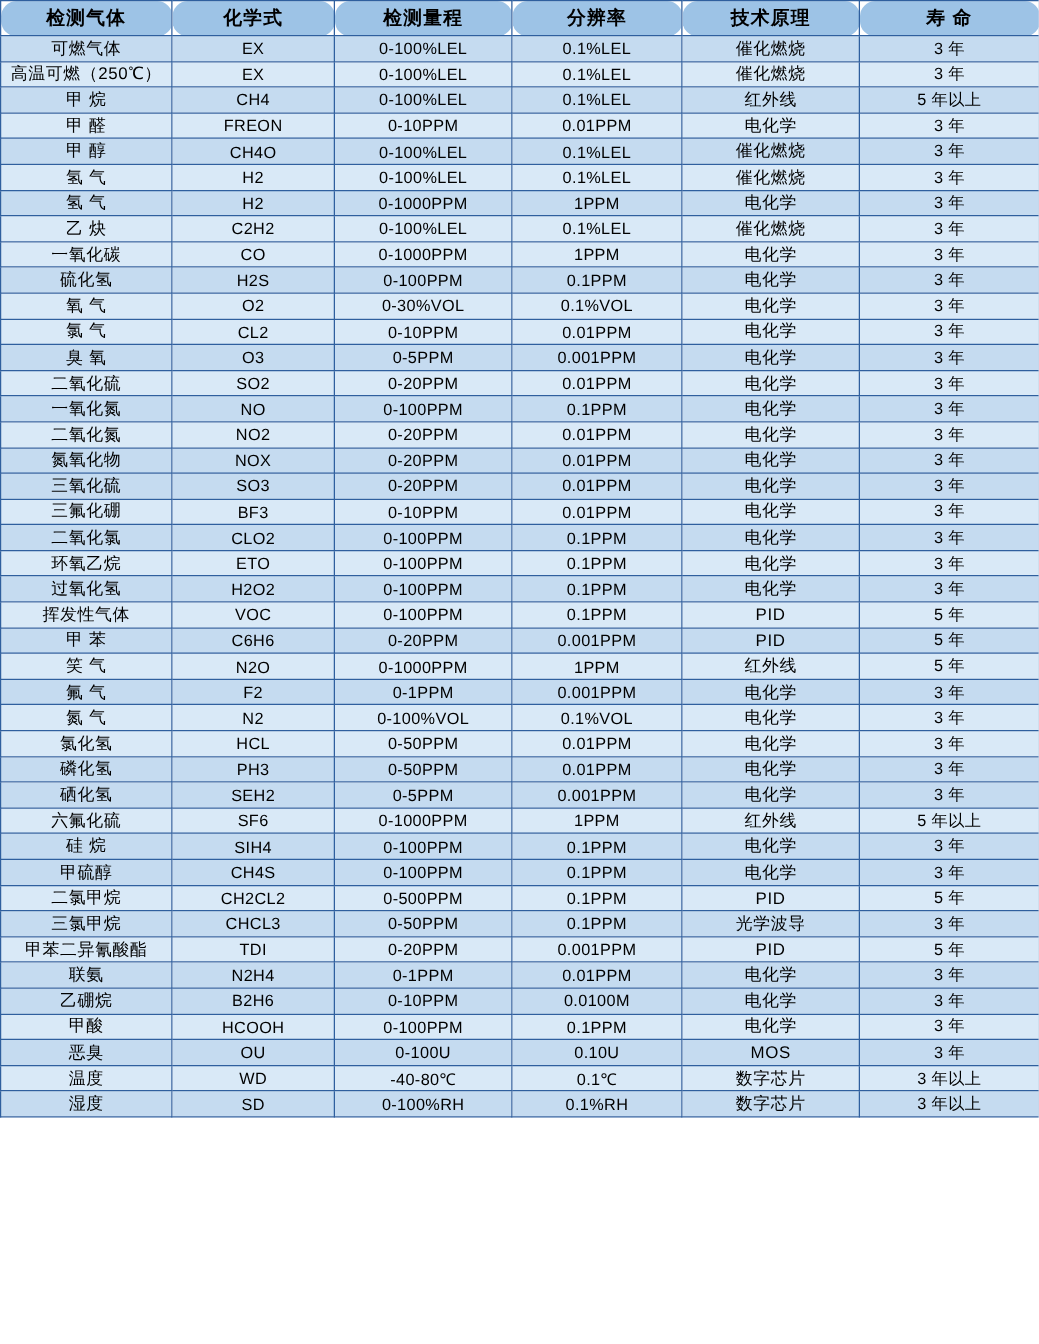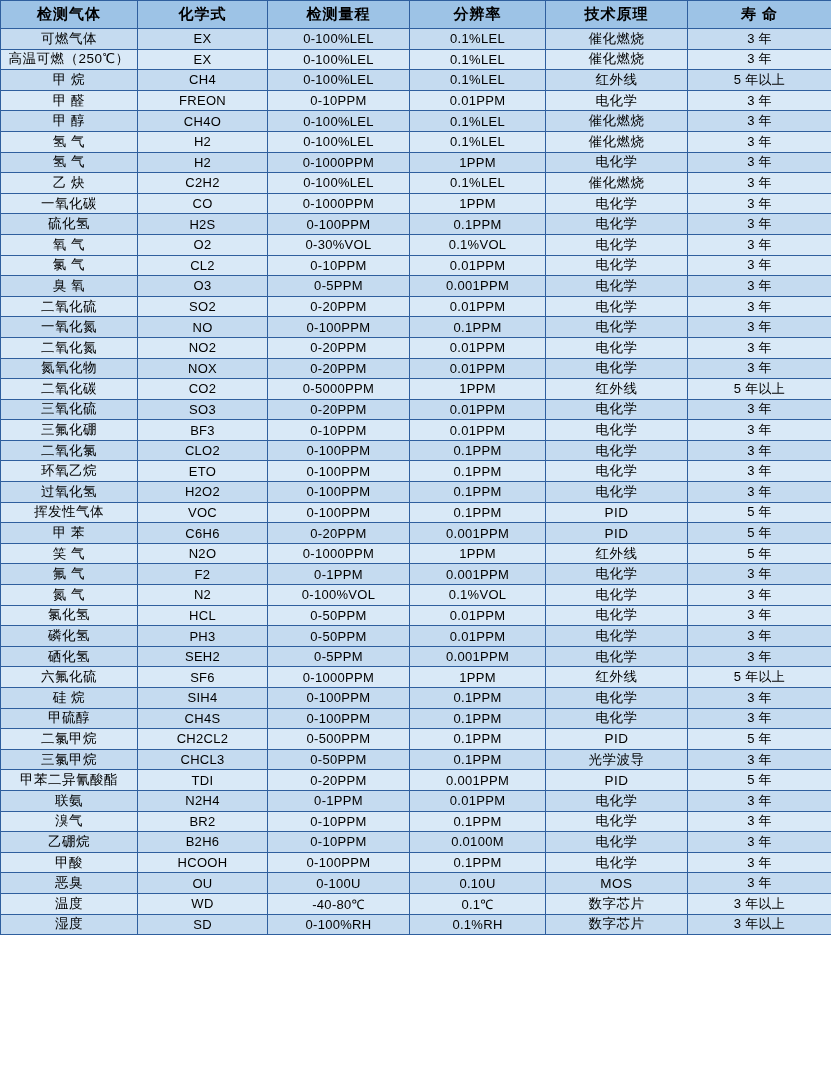--- a/index.html
+++ b/index.html
@@ -38,20 +38,21 @@
     padding: 0;
     overflow: hidden;
     white-space: nowrap;
   }
   table.gas-table thead th {
     height: 27px;
     font-size: 15px;
     font-weight: bold;
     letter-spacing: 1px;
     background: #9dc3e6;
+    border-radius: 12px;
   }
   table.gas-table tbody td {
     height: 19.6px;
     font-size: 13px;
     font-weight: normal;
   }
   table.gas-table tbody tr.odd td {
     background: #c5dbf0;
   }
   table.gas-table tbody tr.even td {
@@ -219,28 +220,20 @@
           <td class="mono">3 年</td>
         </tr>
         <tr class="odd">
           <td class="cn">氮氧化物</td>
           <td class="mono">NOX</td>
           <td class="mono">0-20PPM</td>
           <td class="mono">0.01PPM</td>
           <td class="cn">电化学</td>
           <td class="mono">3 年</td>
         </tr>
-        <tr class="even">
-          <td class="cn">二氧化碳</td>
-          <td class="mono">CO2</td>
-          <td class="mono">0-5000PPM</td>
-          <td class="mono">1PPM</td>
-          <td class="cn">红外线</td>
-          <td class="mono">5 年以上</td>
-        </tr>
         <tr class="odd">
           <td class="cn">三氧化硫</td>
           <td class="mono">SO3</td>
           <td class="mono">0-20PPM</td>
           <td class="mono">0.01PPM</td>
           <td class="cn">电化学</td>
           <td class="mono">3 年</td>
         </tr>
         <tr class="even">
           <td class="cn">三氟化硼</td>
@@ -387,28 +380,20 @@
           <td class="mono">5 年</td>
         </tr>
         <tr class="odd">
           <td class="cn">联氨</td>
           <td class="mono">N2H4</td>
           <td class="mono">0-1PPM</td>
           <td class="mono">0.01PPM</td>
           <td class="cn">电化学</td>
           <td class="mono">3 年</td>
         </tr>
-        <tr class="even">
-          <td class="cn">溴气</td>
-          <td class="mono">BR2</td>
-          <td class="mono">0-10PPM</td>
-          <td class="mono">0.1PPM</td>
-          <td class="cn">电化学</td>
-          <td class="mono">3 年</td>
-        </tr>
         <tr class="odd">
           <td class="cn">乙硼烷</td>
           <td class="mono">B2H6</td>
           <td class="mono">0-10PPM</td>
           <td class="mono">0.0100M</td>
           <td class="cn">电化学</td>
           <td class="mono">3 年</td>
         </tr>
         <tr class="even">
           <td class="cn">甲酸</td>

